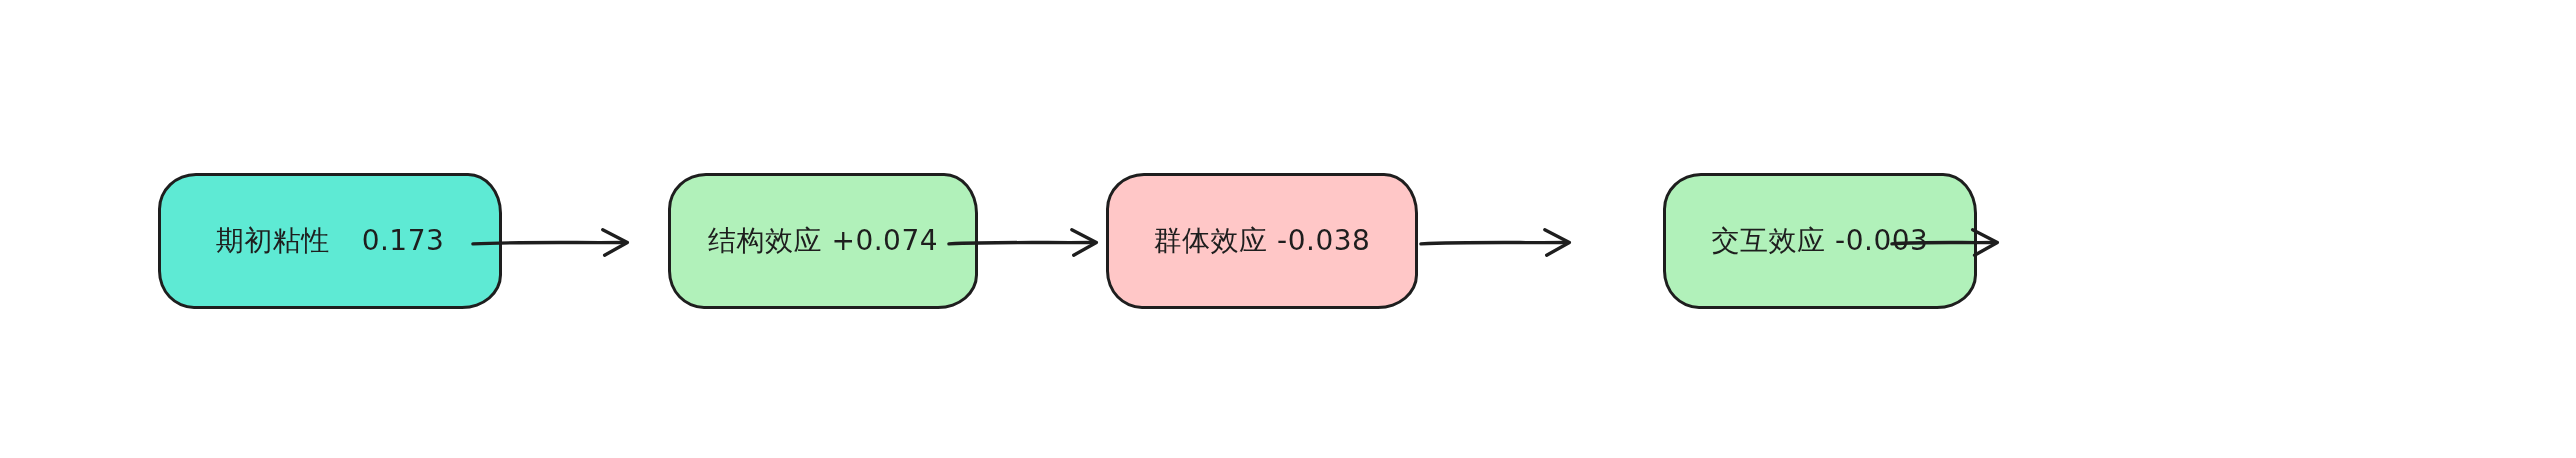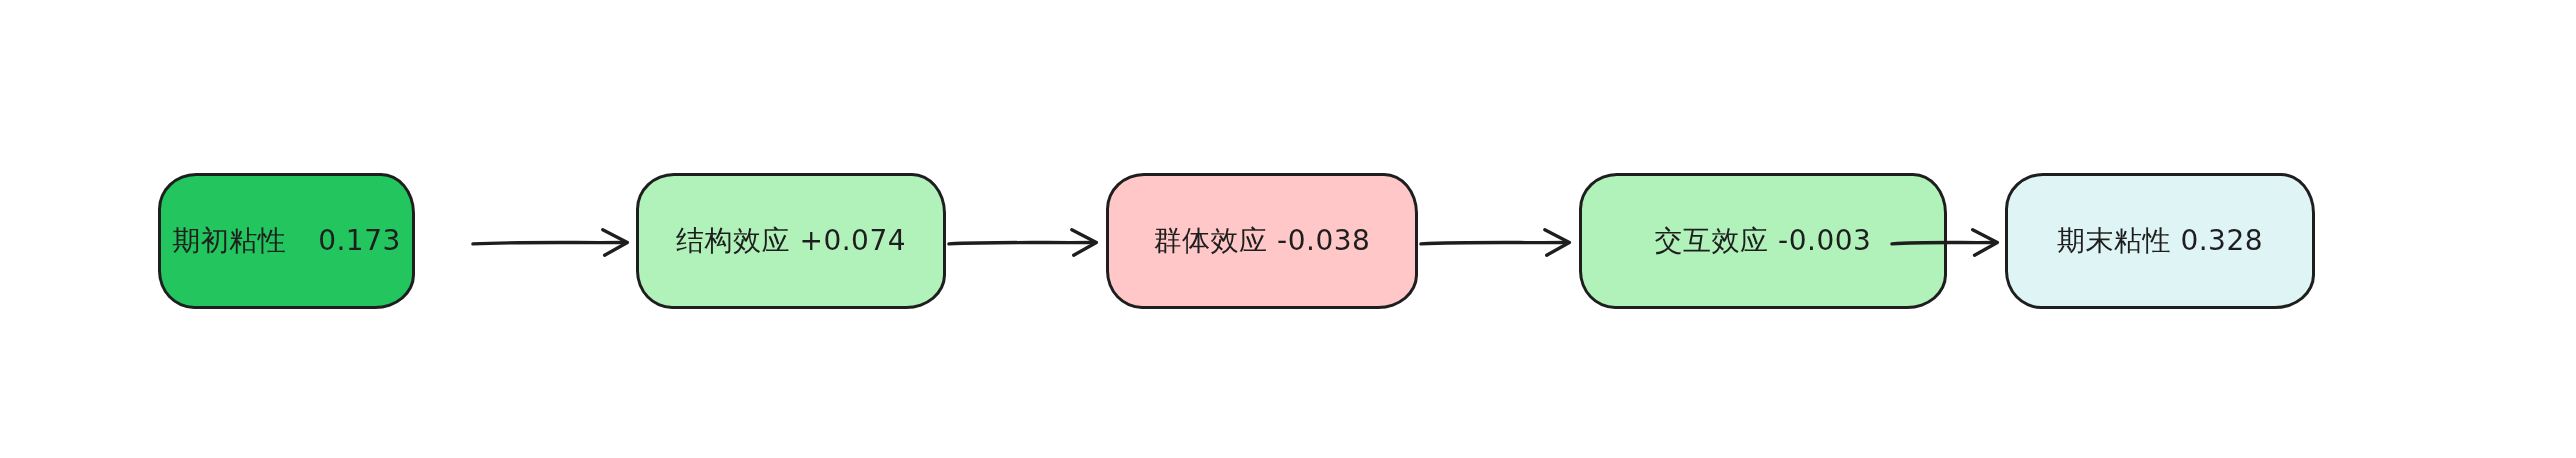--- a/index.html
+++ b/index.html
@@ -45,59 +45,55 @@
     fill: none;
     stroke-linecap: round;
     stroke-linejoin: round;
   }
 </style>
 </head>
 <body>
 
 <div class="canvas" style="background-color: rgb(255, 255, 255); --stroke: #1e1e1e; --text: #1e1e1e;">
 
-  <div class="node" style="left: 158px; width: 257px; background-color: #22c55e; gap: 32px;">
+  <div class="node" style="left: 158px; width: 344px; background-color: #5eead4; gap: 32px;">
     <span class="lbl">期初粘性</span>
     <span class="val">0.173</span>
   </div>
 
   <svg class="arrow" style="left:471px; width:163px;" viewBox="0 0 172 44">
     <path d="M2 24 C 55 21.5, 115 23, 161 22.5"></path>
     <path d="M139 9 L165 22.5 L141 36"></path>
   </svg>
 
-  <div class="node" style="left: 636px; width: 310px; background-color: rgb(177, 241, 186);">
+  <div class="node" style="left: 668px; width: 310px; background-color: rgb(177, 241, 186);">
     <span class="lbl">结构效应</span>
     <span class="val">+0.074</span>
   </div>
 
   <svg class="arrow" style="left:947px; width:156px;" viewBox="0 0 165 44">
     <path d="M2 24 C 52 21.5, 110 23, 154 22.5"></path>
     <path d="M132 9 L158 22.5 L134 36"></path>
   </svg>
 
   <div class="node" style="left: 1106px; width: 312px; background-color: rgb(255, 199, 199); justify-content: center;">
     <span class="lbl">群体效应</span>
     <span class="val">-0.038</span>
   </div>
 
   <svg class="arrow" style="left:1419px; width:157px;" viewBox="0 0 166 44">
     <path d="M2 24 C 52 21.5, 110 23, 155 22.5"></path>
     <path d="M133 9 L159 22.5 L135 36"></path>
   </svg>
 
-  <div class="node" style="left: 1579px; width: 368px; background-color: rgb(177, 241, 186);">
+  <div class="node" style="left: 1663px; width: 314px; background-color: rgb(177, 241, 186);">
     <span class="lbl">交互效应</span>
     <span class="val">-0.003</span>
   </div>
 
   <svg class="arrow" style="left:1890px; width:114px;" viewBox="0 0 120 44">
     <path d="M2 24 C 38 21.5, 78 23, 109 22.5"></path>
     <path d="M87 9 L113 22.5 L89 36"></path>
   </svg>
 
-  <div class="node" style="left: 2005px; width: 310px; background-color: rgb(223, 244, 245);">
-    <span class="lbl">期末粘性</span>
-    <span class="val">0.328</span>
-  </div>
 
 </div>
 
 
 </body></html>

